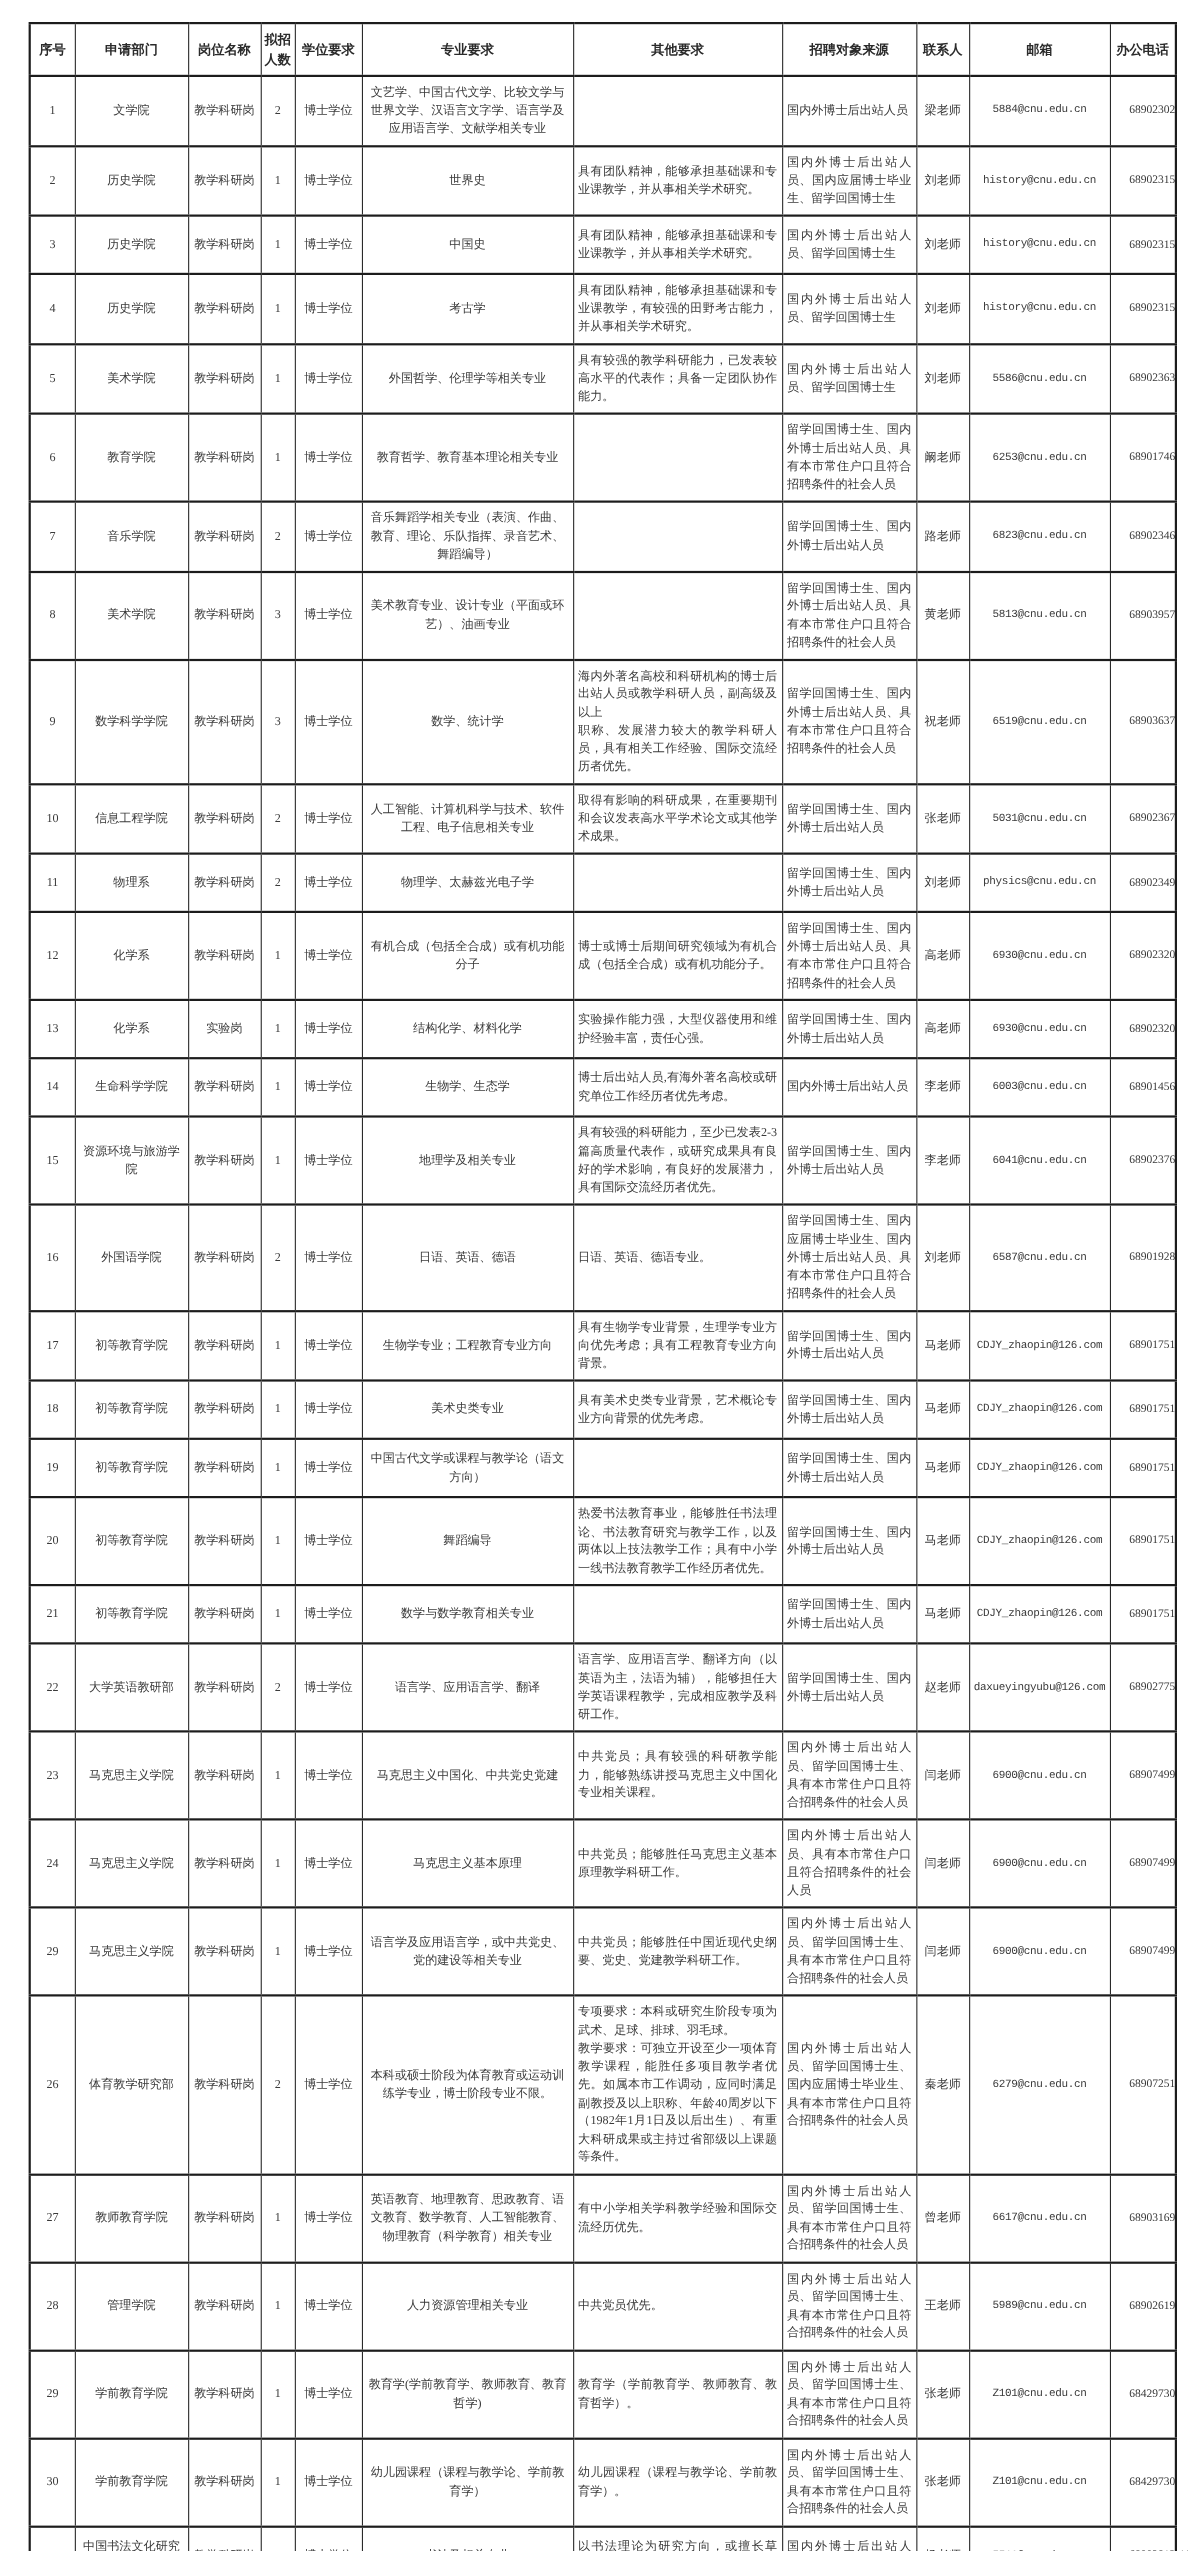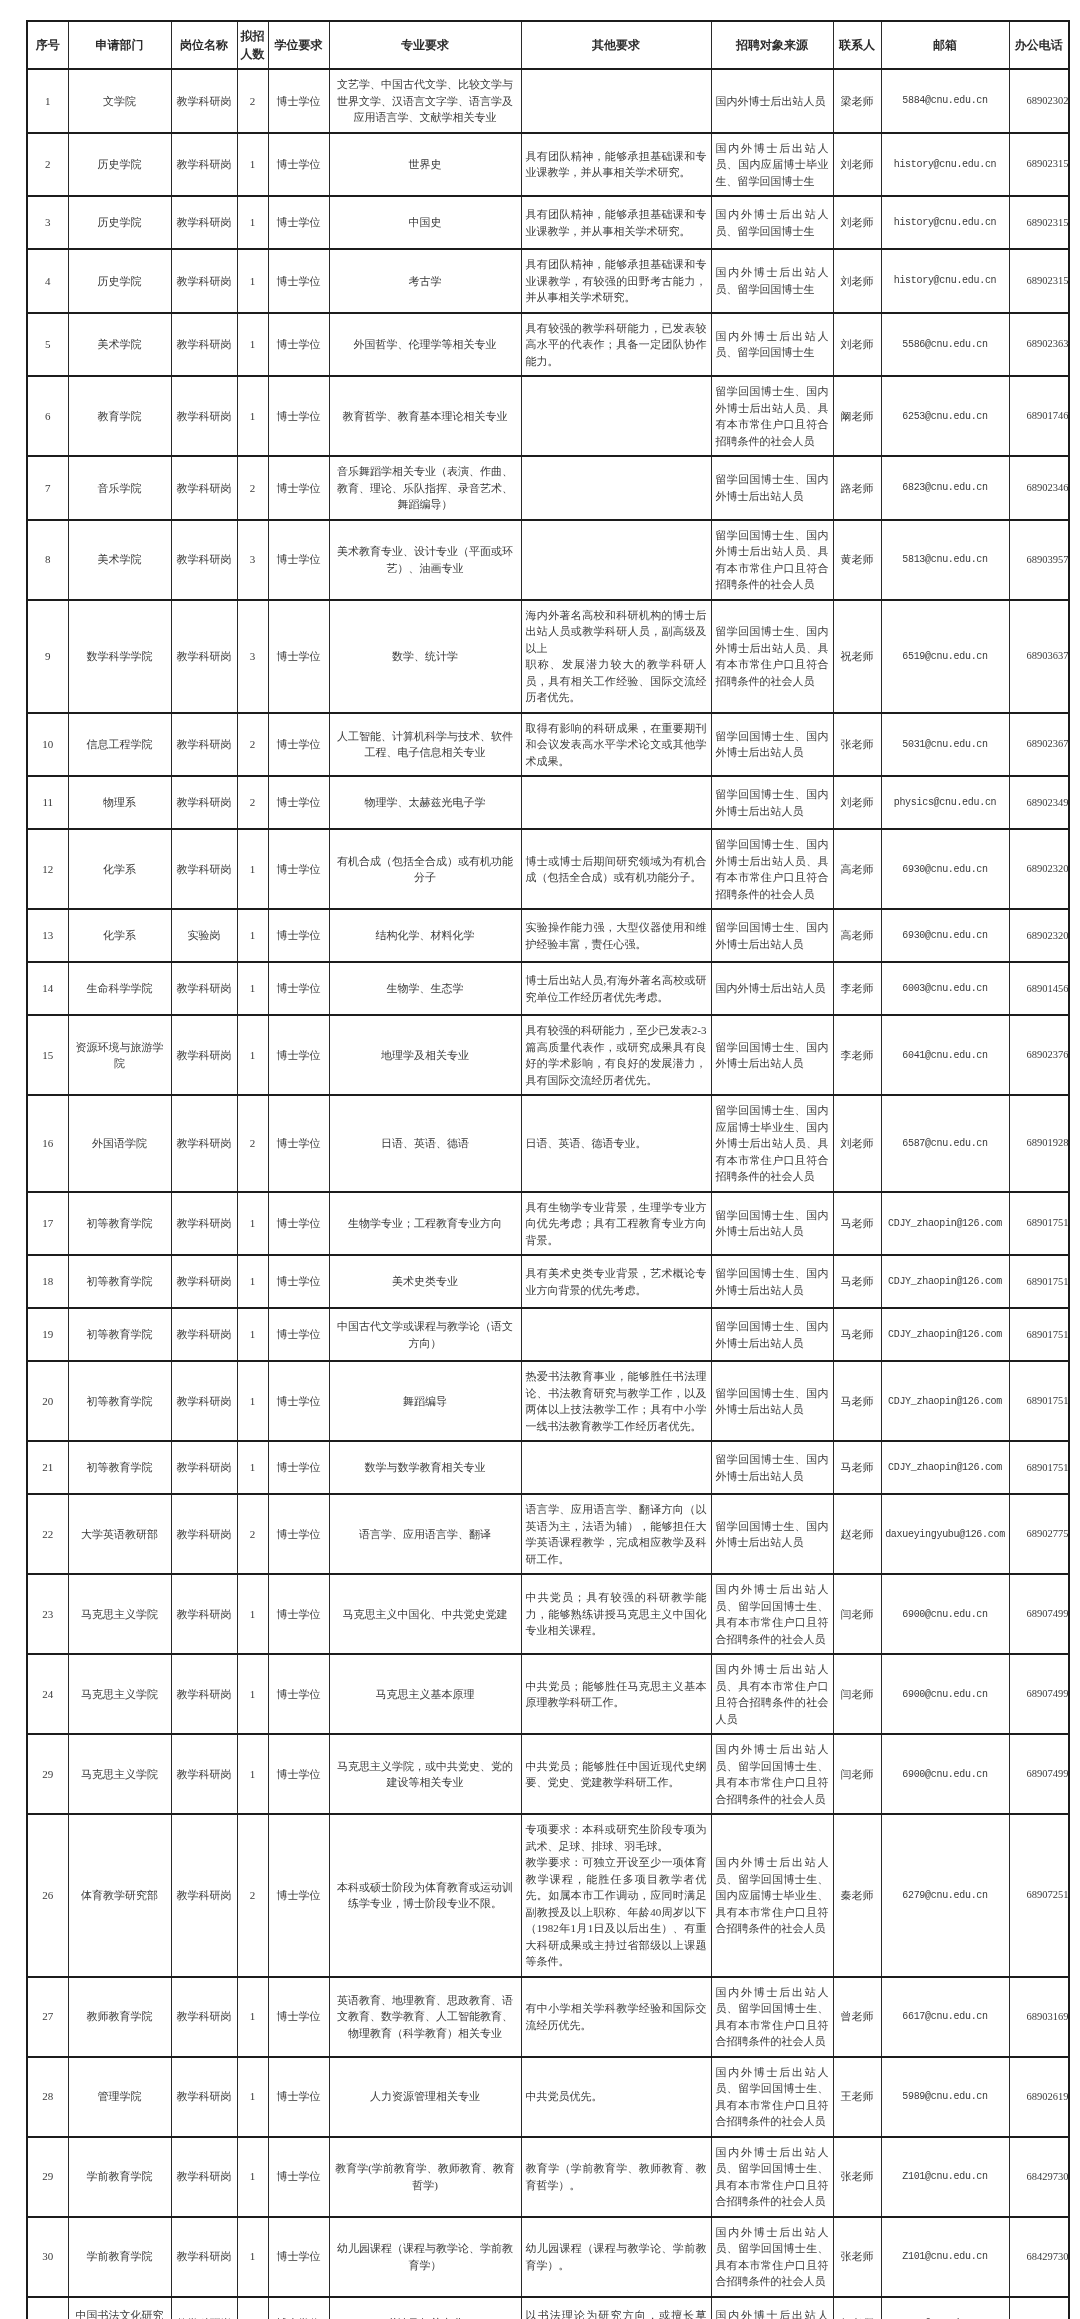--- a/index.html
+++ b/index.html
@@ -423,21 +423,21 @@
           <td class="col-contact">闫老师</td>
           <td class="col-email">6900@cnu.edu.cn</td>
           <td class="col-phone">68907499</td>
         </tr>
         <tr>
           <td class="col-no">29</td>
           <td class="col-dept">马克思主义学院</td>
           <td class="col-post">教学科研岗</td>
           <td class="col-count">1</td>
           <td class="col-degree">博士学位</td>
-          <td class="col-major">马克思主义学院，或中共党史、党的建设等相关专业</td>
+          <td class="col-major">语言学及应用语言学，或中共党史、党的建设等相关专业</td>
           <td class="col-other">中共党员；能够胜任中国近现代史纲要、党史、党建教学科研工作。</td>
           <td class="col-source">国内外博士后出站人员、留学回国博士生、具有本市常住户口且符合招聘条件的社会人员</td>
           <td class="col-contact">闫老师</td>
           <td class="col-email">6900@cnu.edu.cn</td>
           <td class="col-phone">68907499</td>
         </tr>
         <tr>
           <td class="col-no">26</td>
           <td class="col-dept">体育教学研究部</td>
           <td class="col-post">教学科研岗</td>

